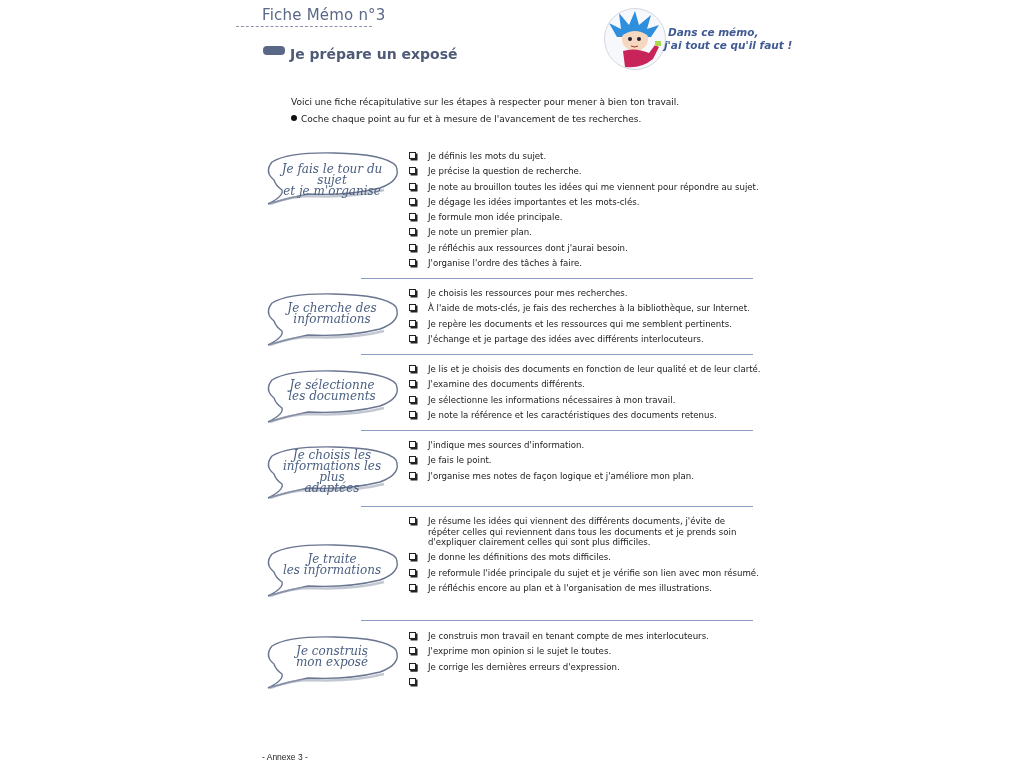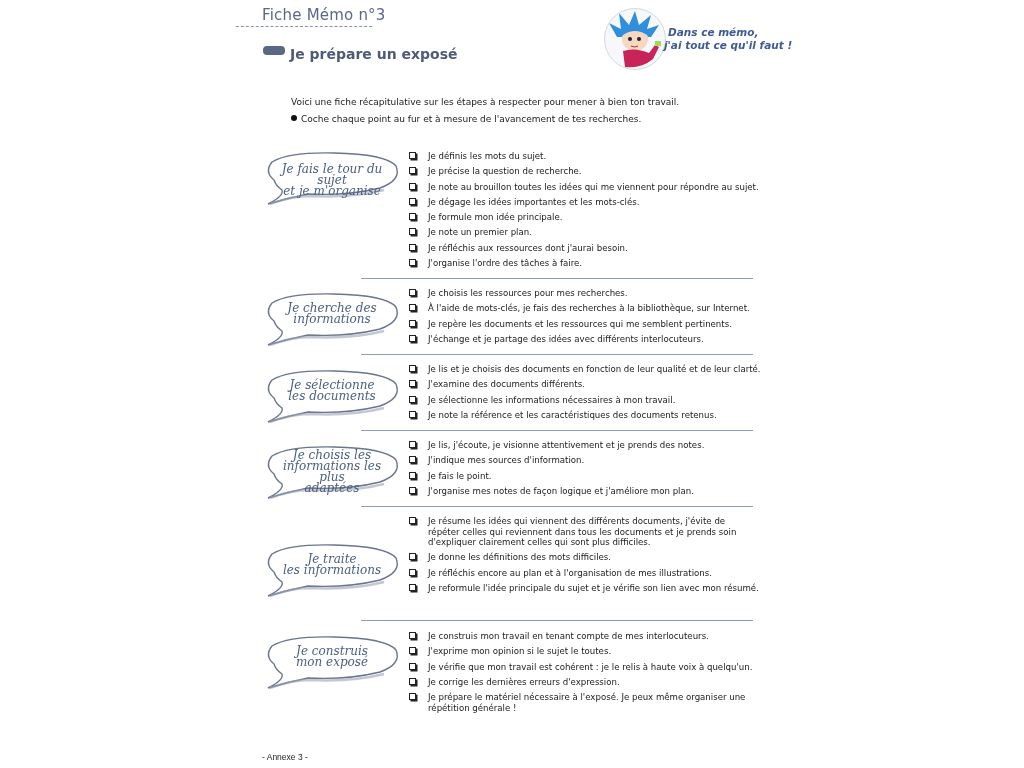--- a/index.html
+++ b/index.html
@@ -146,56 +146,55 @@
     <path d="M12 30 Q2 22 10 12 Q26 2 72 3 Q124 4 134 16 Q140 30 118 38 Q86 46 46 44 Q26 48 6 54 Q22 46 20 40 Q14 36 12 30 Z" fill="#ffffff" stroke="#6a7590" stroke-width="1.4"></path>
     <path d="M8 54 Q30 46 48 46 Q90 48 122 40" stroke="#9aa2b4" stroke-width="2.5" fill="none" opacity="0.6"></path>
   </svg>
   <div class="bubble-text" style="top:6px;">
     <div>Je choisis les</div>
     <div>informations les plus</div>
     <div>adaptées</div>
   </div>
 </div>
 <div class="items" style="top:440px;">
-  <div class="item"><span class="cb"></span><span>Je lis, j'écoute, je visionne attentivement et je prends des notes.</span></div>
   <div class="item"><span class="cb"></span><span>J'indique mes sources d'information.</span></div>
   <div class="item"><span class="cb"></span><span>Je fais le point.</span></div>
   <div class="item"><span class="cb"></span><span>J'organise mes notes de façon logique et j'améliore mon plan.</span></div>
 </div>
 <div class="divider" style="top:506px;"></div>
 
 <div class="bubble" style="top:542px;">
   <svg width="140" height="58" viewBox="0 0 140 58">
     <path d="M12 30 Q2 22 10 12 Q26 2 72 3 Q124 4 134 16 Q140 30 118 38 Q86 46 46 44 Q26 48 6 54 Q22 46 20 40 Q14 36 12 30 Z" fill="#ffffff" stroke="#6a7590" stroke-width="1.4"></path>
     <path d="M8 54 Q30 46 48 46 Q90 48 122 40" stroke="#9aa2b4" stroke-width="2.5" fill="none" opacity="0.6"></path>
   </svg>
   <div class="bubble-text" style="top:12px;">
     <div>Je traite</div>
     <div>les informations</div>
   </div>
 </div>
 <div class="items" style="top:516px;">
   <div class="item" style="width:330px;"><span class="cb"></span><span>Je résume les idées qui viennent des différents documents, j'évite de répéter celles qui reviennent dans tous les documents et je prends soin d'expliquer clairement celles qui sont plus difficiles.</span></div>
   <div class="item"><span class="cb"></span><span>Je donne les définitions des mots difficiles.</span></div>
+  <div class="item"><span class="cb"></span><span>Je reformule l'idée principale du sujet et je vérifie son lien avec mon résumé.</span></div>
   <div class="item"><span class="cb"></span><span>Je réfléchis encore au plan et à l'organisation de mes illustrations.</span></div>
-  <div class="item"><span class="cb"></span><span>Je reformule l'idée principale du sujet et je vérifie son lien avec mon résumé.</span></div>
 </div>
 <div class="divider" style="top:620px;"></div>
 
 <div class="bubble" style="top:634px;text-decoration:underline;">
   <svg width="140" height="58" viewBox="0 0 140 58">
     <path d="M12 30 Q2 22 10 12 Q26 2 72 3 Q124 4 134 16 Q140 30 118 38 Q86 46 46 44 Q26 48 6 54 Q22 46 20 40 Q14 36 12 30 Z" fill="#ffffff" stroke="#6a7590" stroke-width="1.4"></path>
     <path d="M8 54 Q30 46 48 46 Q90 48 122 40" stroke="#9aa2b4" stroke-width="2.5" fill="none" opacity="0.6"></path>
   </svg>
   <div class="bubble-text" style="top:12px;">
     <div>Je construis</div>
     <div>mon exposé</div>
   </div>
 </div>
 <div class="items" style="top:631px;">
   <div class="item"><span class="cb"></span><span>Je construis mon travail en tenant compte de mes interlocuteurs.</span></div>
   <div class="item"><span class="cb"></span><span>J'exprime mon opinion si le sujet le toutes.</span></div>
-  <div class="item"><span class="cb"></span><span>Je vérifie que mon travail est cohérent : je le relis à haute voix à quelqu'un.</span></div>
+  <div class="item"><span class="cb"></span></div>
   <div class="item"><span class="cb"></span><span>Je corrige les dernières erreurs d'expression.</span></div>
-  <div class="item" style="width:330px;"><span class="cb"></span><span>Je prépare le matériel nécessaire à l'exposé. Je peux même organiser une répétition générale !</span></div>
+  <div class="item" style="width:330px;"><span class="cb"></span></div>
 </div>
 
 <div class="footer">- Annexe 3 -</div>
 
 </body></html>

